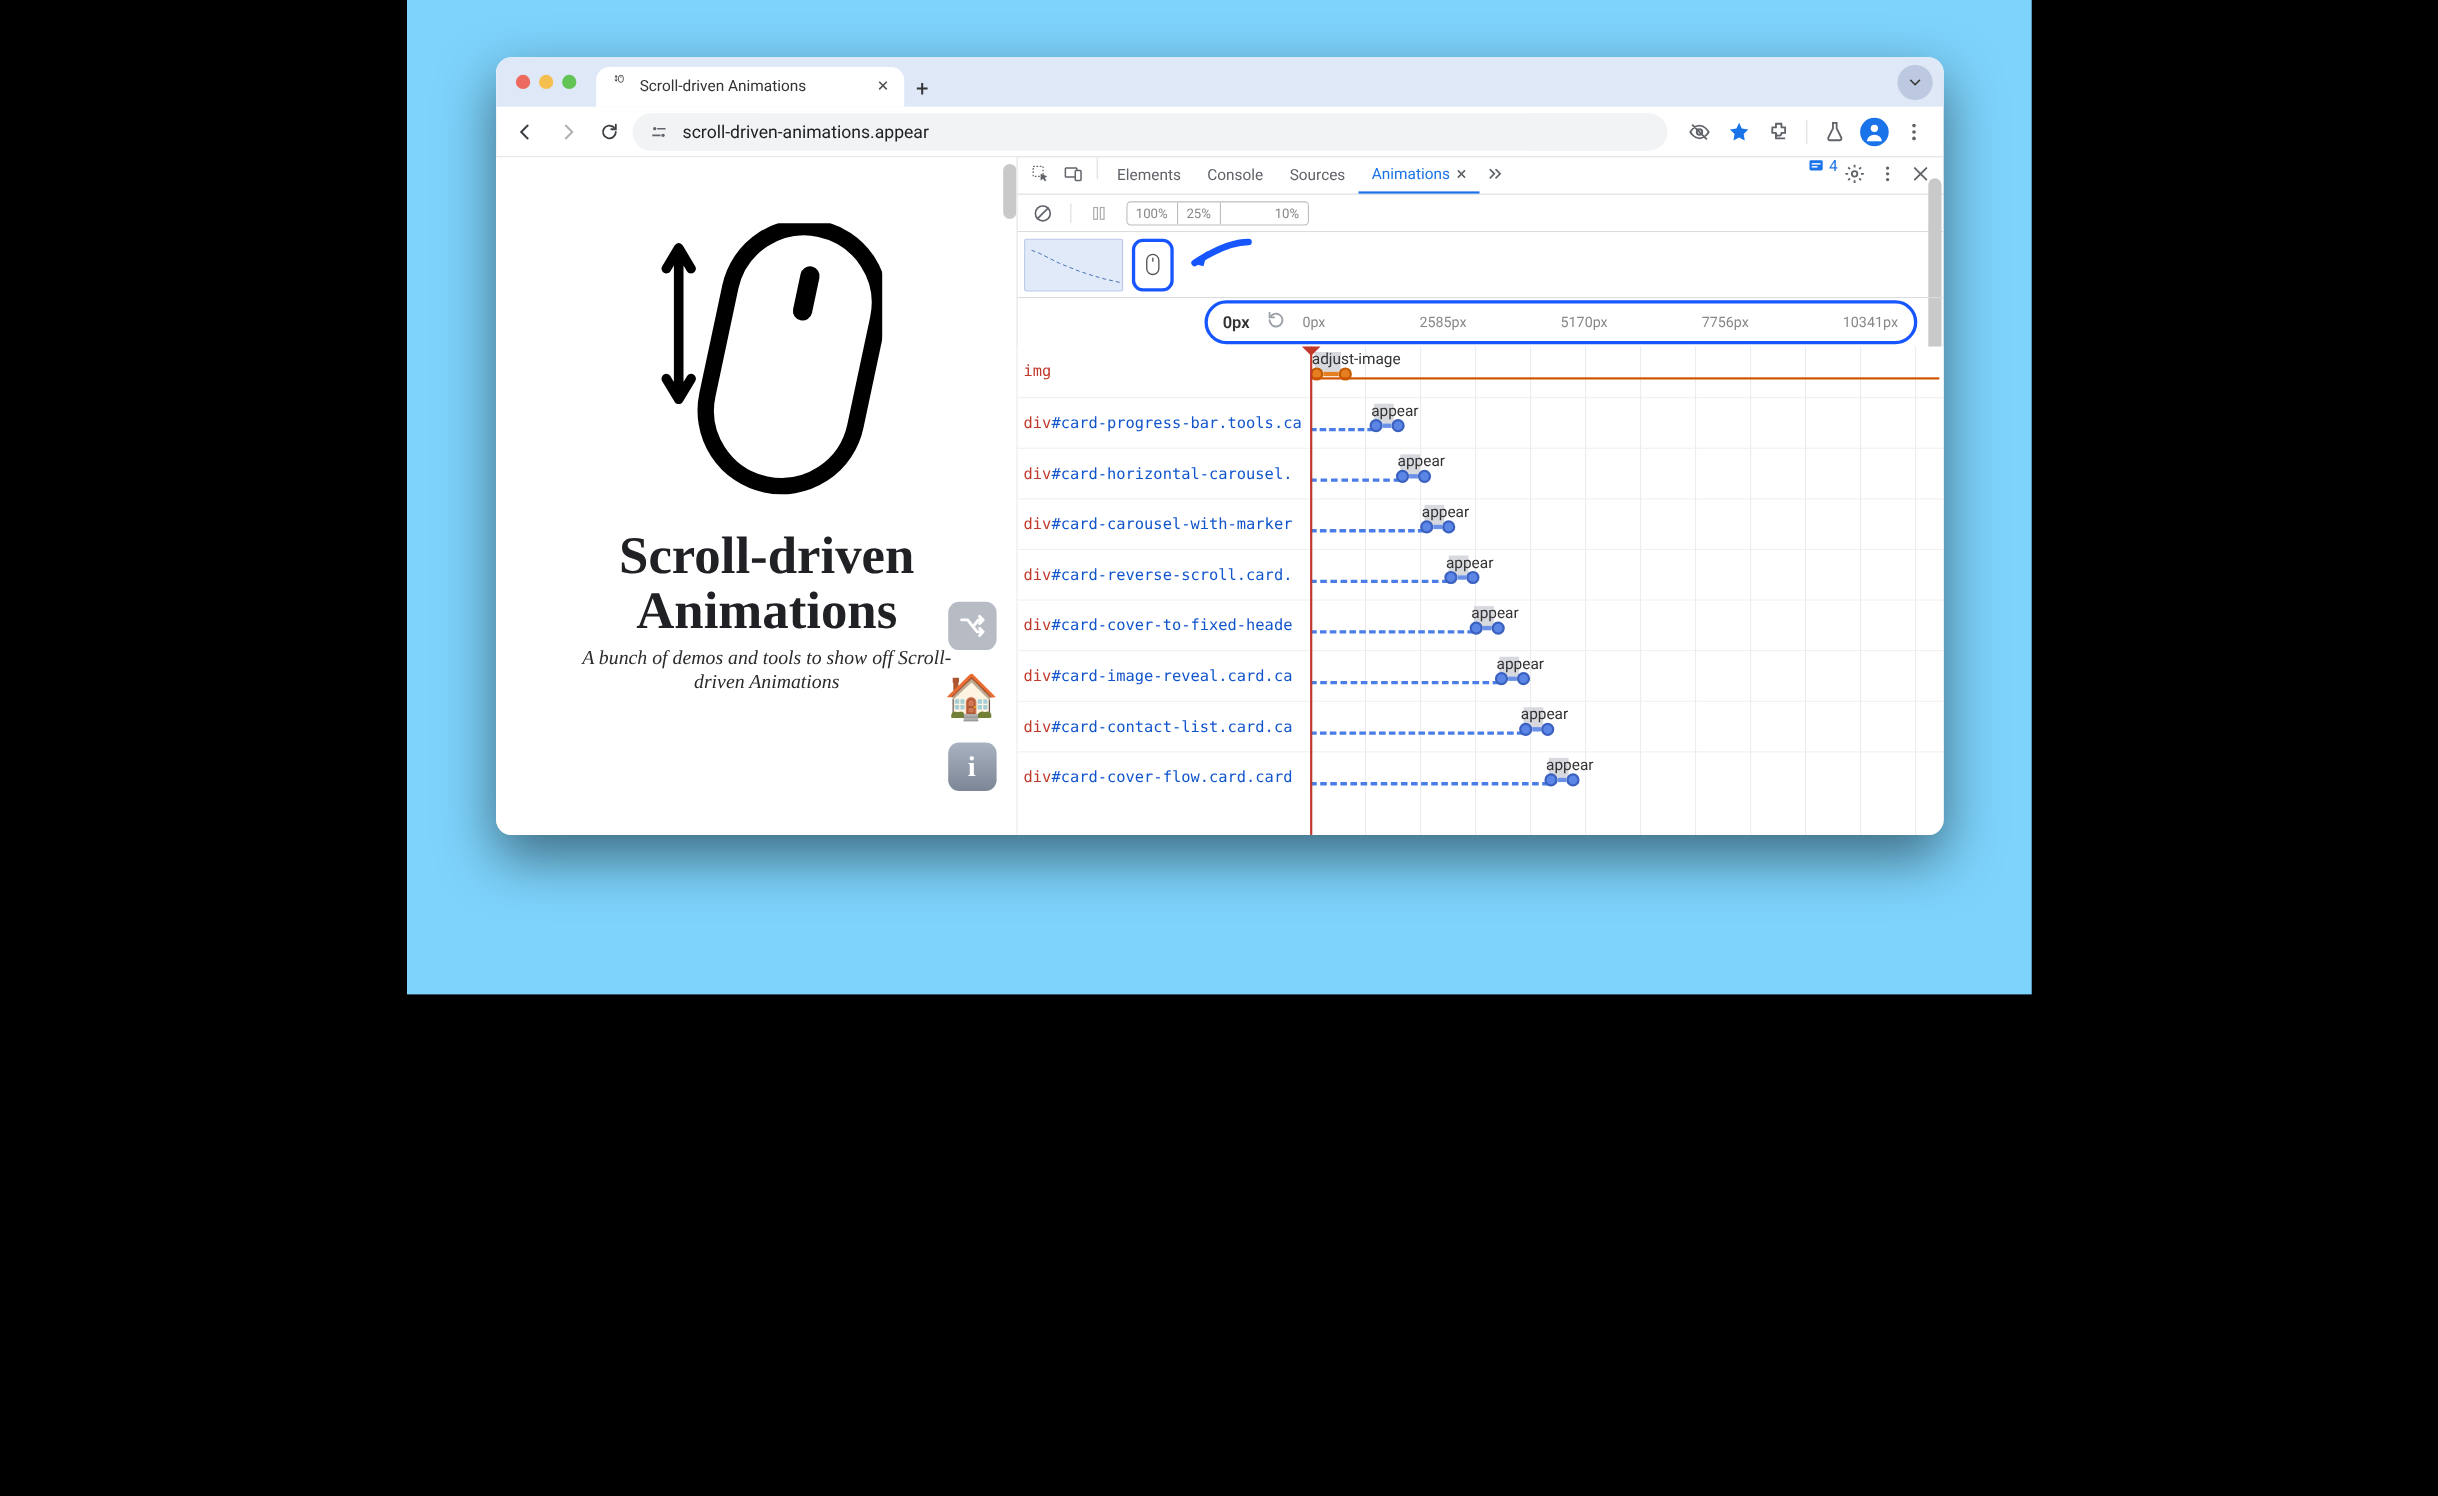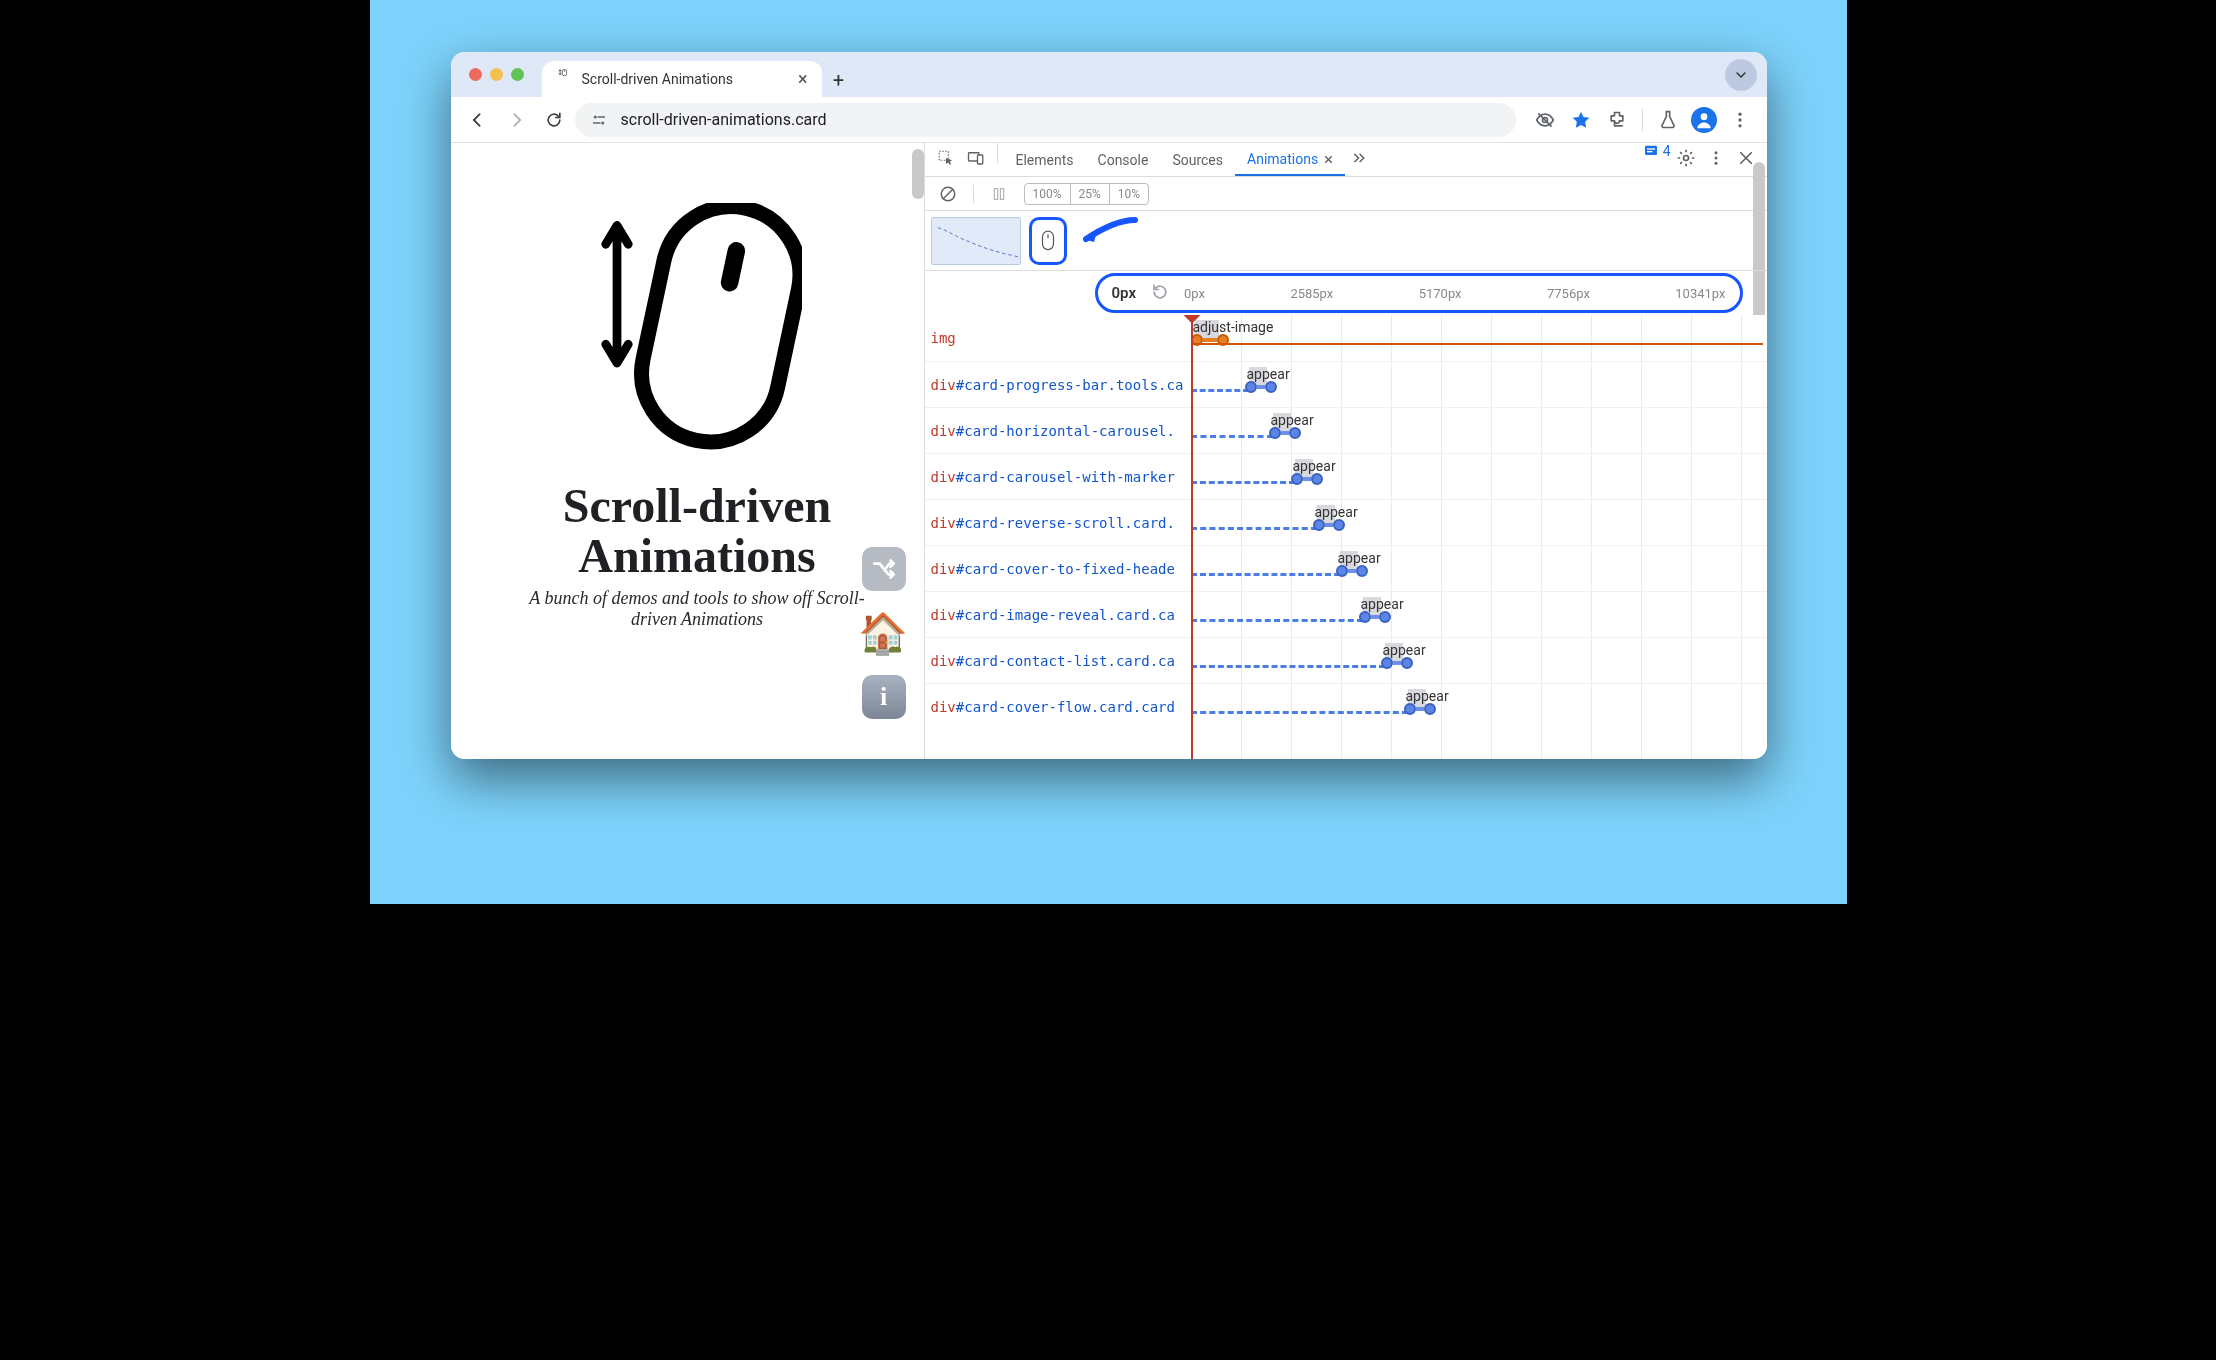--- a/index.html
+++ b/index.html
@@ -59,21 +59,21 @@
   .dt-tab{padding:0 12px;height:100%;display:flex;align-items:center;cursor:default;}
   .dt-tab.active{color:var(--blue);border-bottom:2px solid var(--blue);}
   .dt-tab .x{margin-left:6px;color:#5f6368;font-size:17px;}
   .dt-spacer{flex:1;}
   .issue-badge{display:flex;align-items:center;gap:4px;color:var(--blue);font-size:14px;}
   
   .anim-toolbar{height:34px;display:flex;align-items:center;border-bottom:1px solid var(--devtools-border);padding:0 8px;gap:10px;}
   .vline{width:1px;height:18px;background:#dadce0;}
   .speed-group{display:flex;border:1px solid #bdbdbd;border-radius:4px;overflow:hidden;height:22px;}
   .speed-group span{padding:0 8px;font-size:12px;color:#888;display:flex;align-items:center;border-right:1px solid #bdbdbd;}
-  .speed-group span:last-child{border-right:none;}
+  .speed-group span:last-child{border-right:none;margin-left:41px;}
   
   .group-row{height:60px;border-bottom:1px solid var(--devtools-border);display:flex;align-items:center;padding:6px;gap:8px;position:relative;}
   .preview{width:90px;height:48px;background:#e1eaf8;border:1px solid #b9c9e6;border-radius:2px;position:relative;}
   .preview-dots{position:absolute;top:6px;left:4px;right:4px;height:36px;}
   .mouse-badge{width:38px;height:48px;border:3px solid var(--hl-blue);border-radius:10px;display:flex;align-items:center;justify-content:center;}
   .pointer-arrow{position:absolute;left:155px;top:4px;}
   
   .scrubber{position:relative;height:44px;}
   .scrub-box{position:absolute;left:170px;right:24px;top:2px;height:40px;border:3px solid var(--hl-blue);border-radius:20px;display:flex;align-items:center;padding:0 14px;gap:14px;background:#fff;}
   .scrub-cur{font-size:15px;font-weight:600;color:#333;}
@@ -151,21 +151,21 @@
         </div>
       <div class="omnibox">
         <span class="site-chip">
           <svg viewBox="0 0 24 24" width="18" height="18">
               <circle cx="7" cy="8" r="2" fill="#5f6368"></circle>
               <line x1="10" y1="8" x2="20" y2="8" stroke="#5f6368" stroke-width="2"></line>
               <circle cx="17" cy="16" r="2" fill="#5f6368"></circle>
               <line x1="4" y1="16" x2="14" y2="16" stroke="#5f6368" stroke-width="2"></line>
             </svg>
         </span>
-        <span>scroll-driven-animations.card</span>
+        <span>scroll-driven-animations.appear</span>
       </div>
       <div class="right-icons">
         <div class="tbtn">
             <svg viewBox="0 0 24 24">
               <path d="M2 12s4-7 10-7 10 7 10 7-4 7-10 7S2 12 2 12z M4 4l16 16" stroke="#5f6368" stroke-width="2" fill="none"></path>
               <circle cx="12" cy="12" r="3" stroke="#5f6368" stroke-width="2" fill="none"></circle>
             </svg>
           </div>
         <div class="tbtn">
             <svg viewBox="0 0 24 24">

